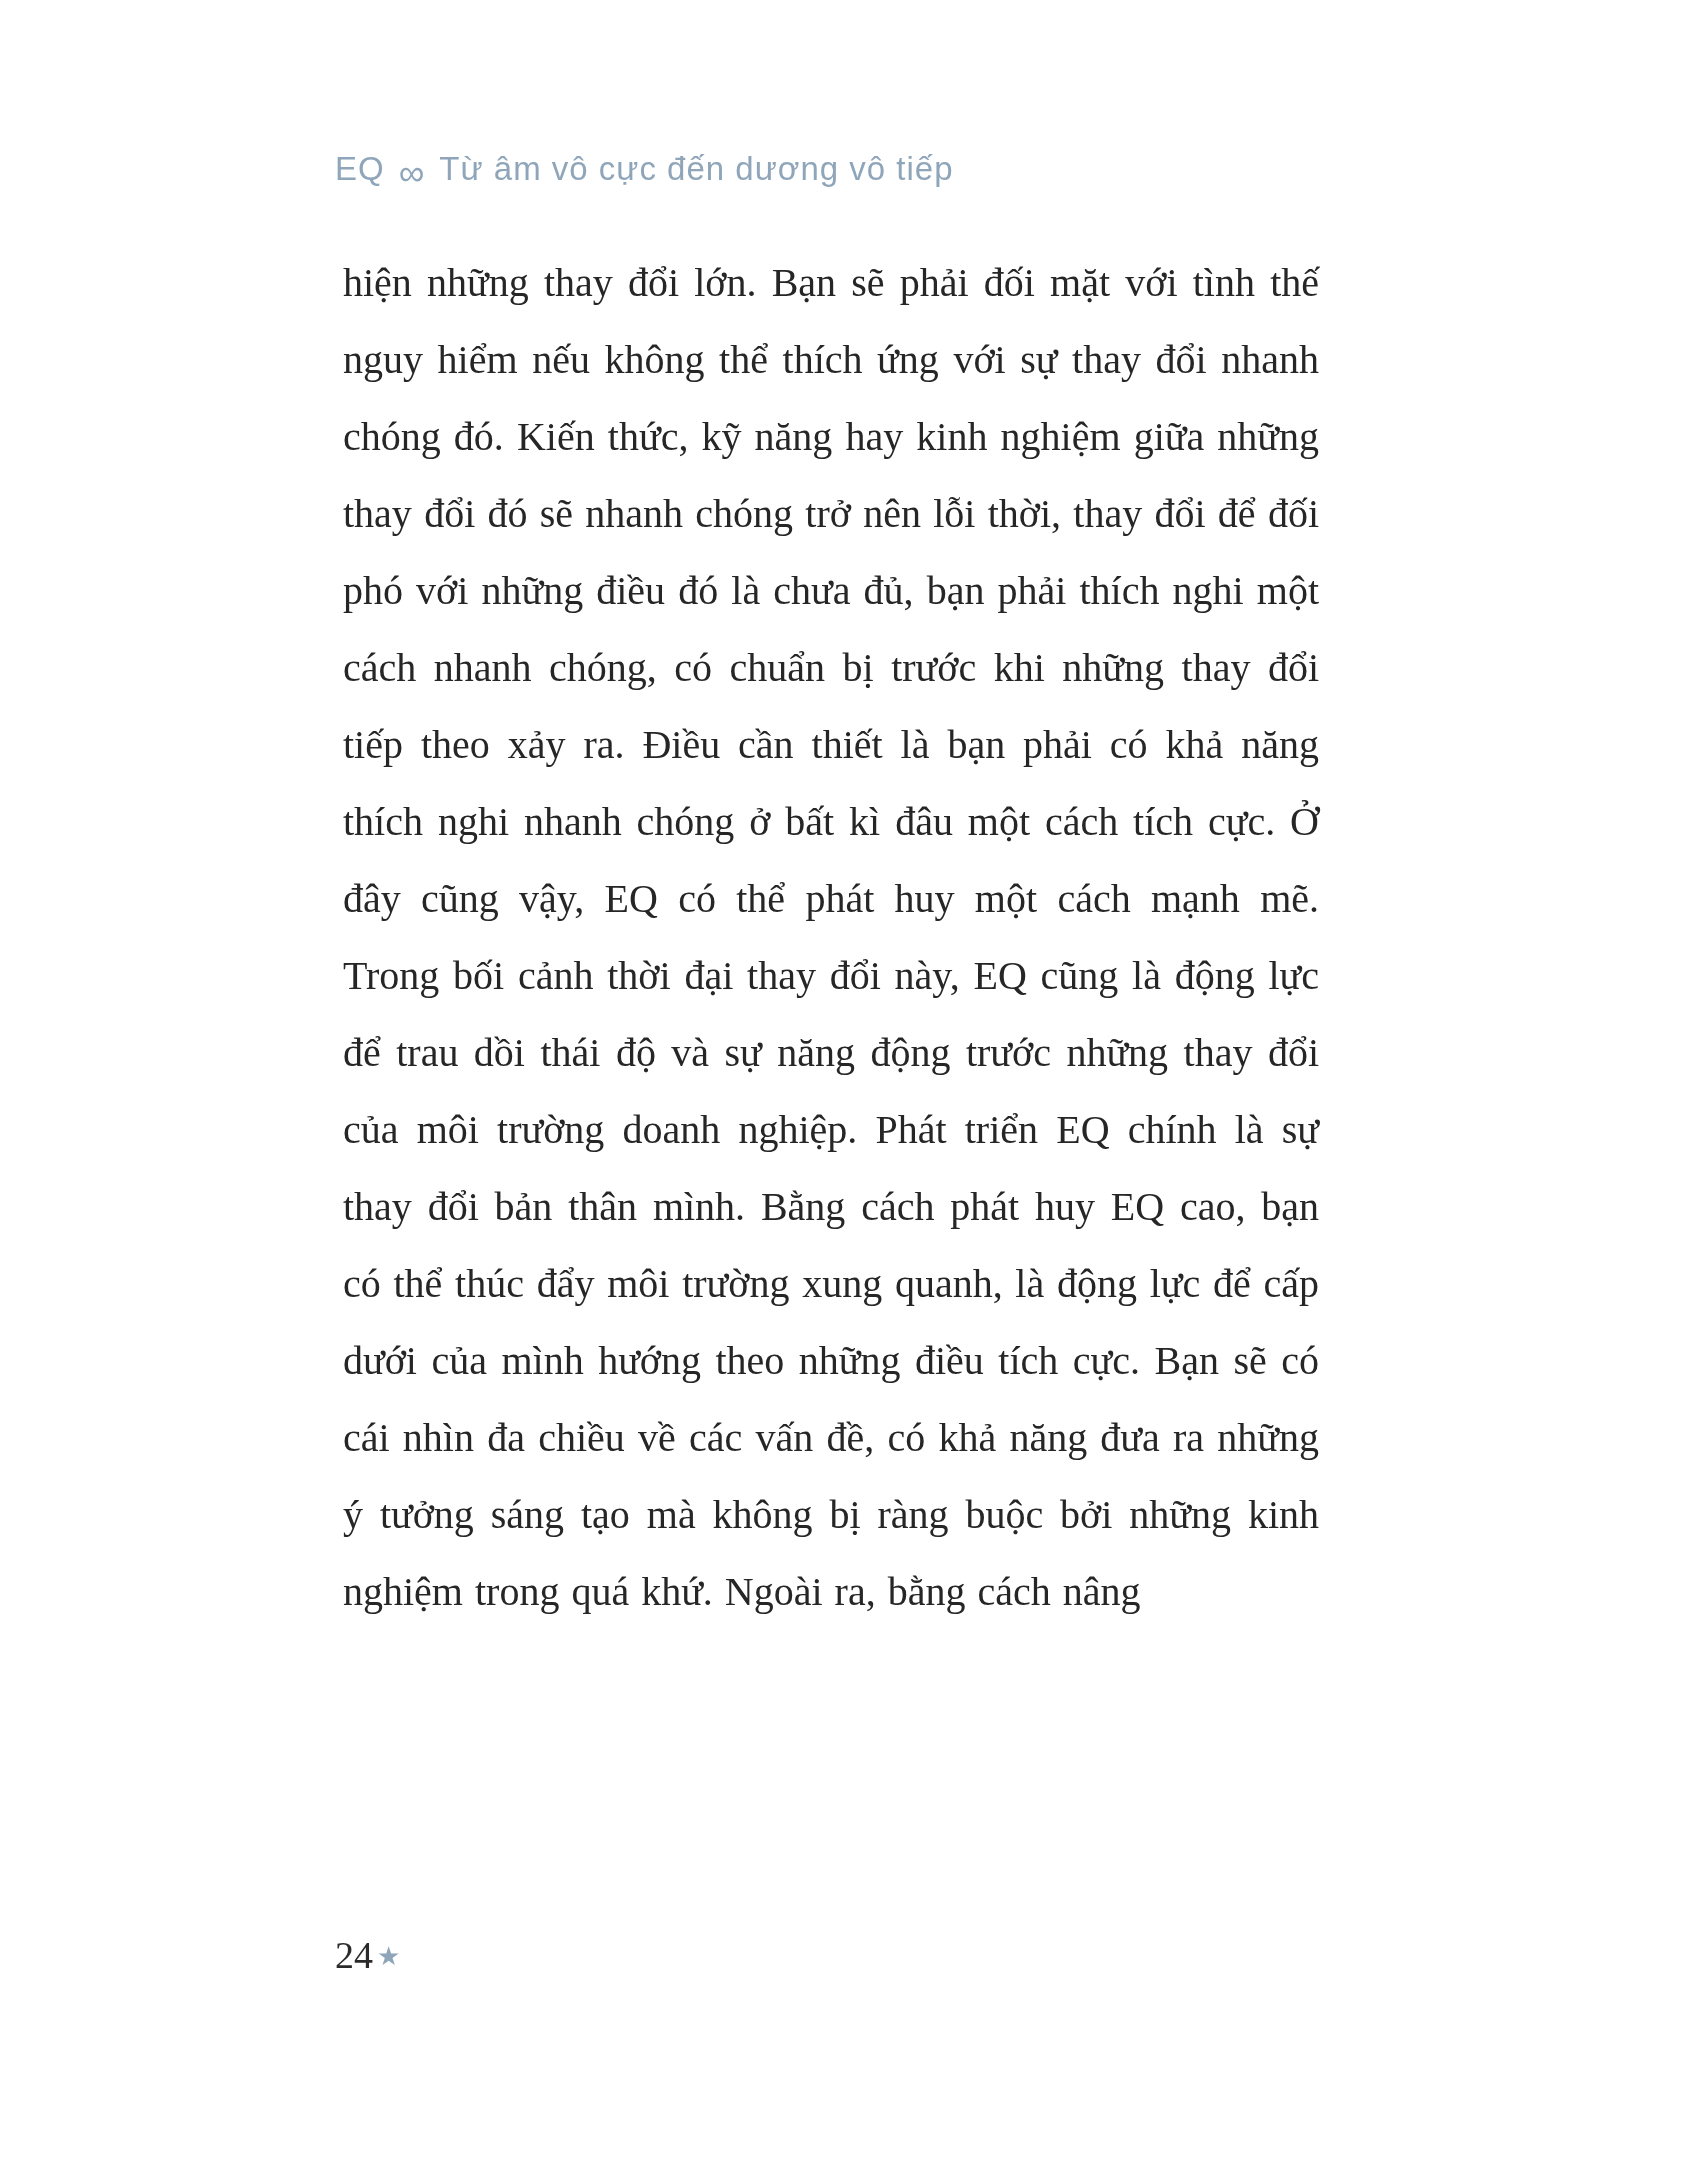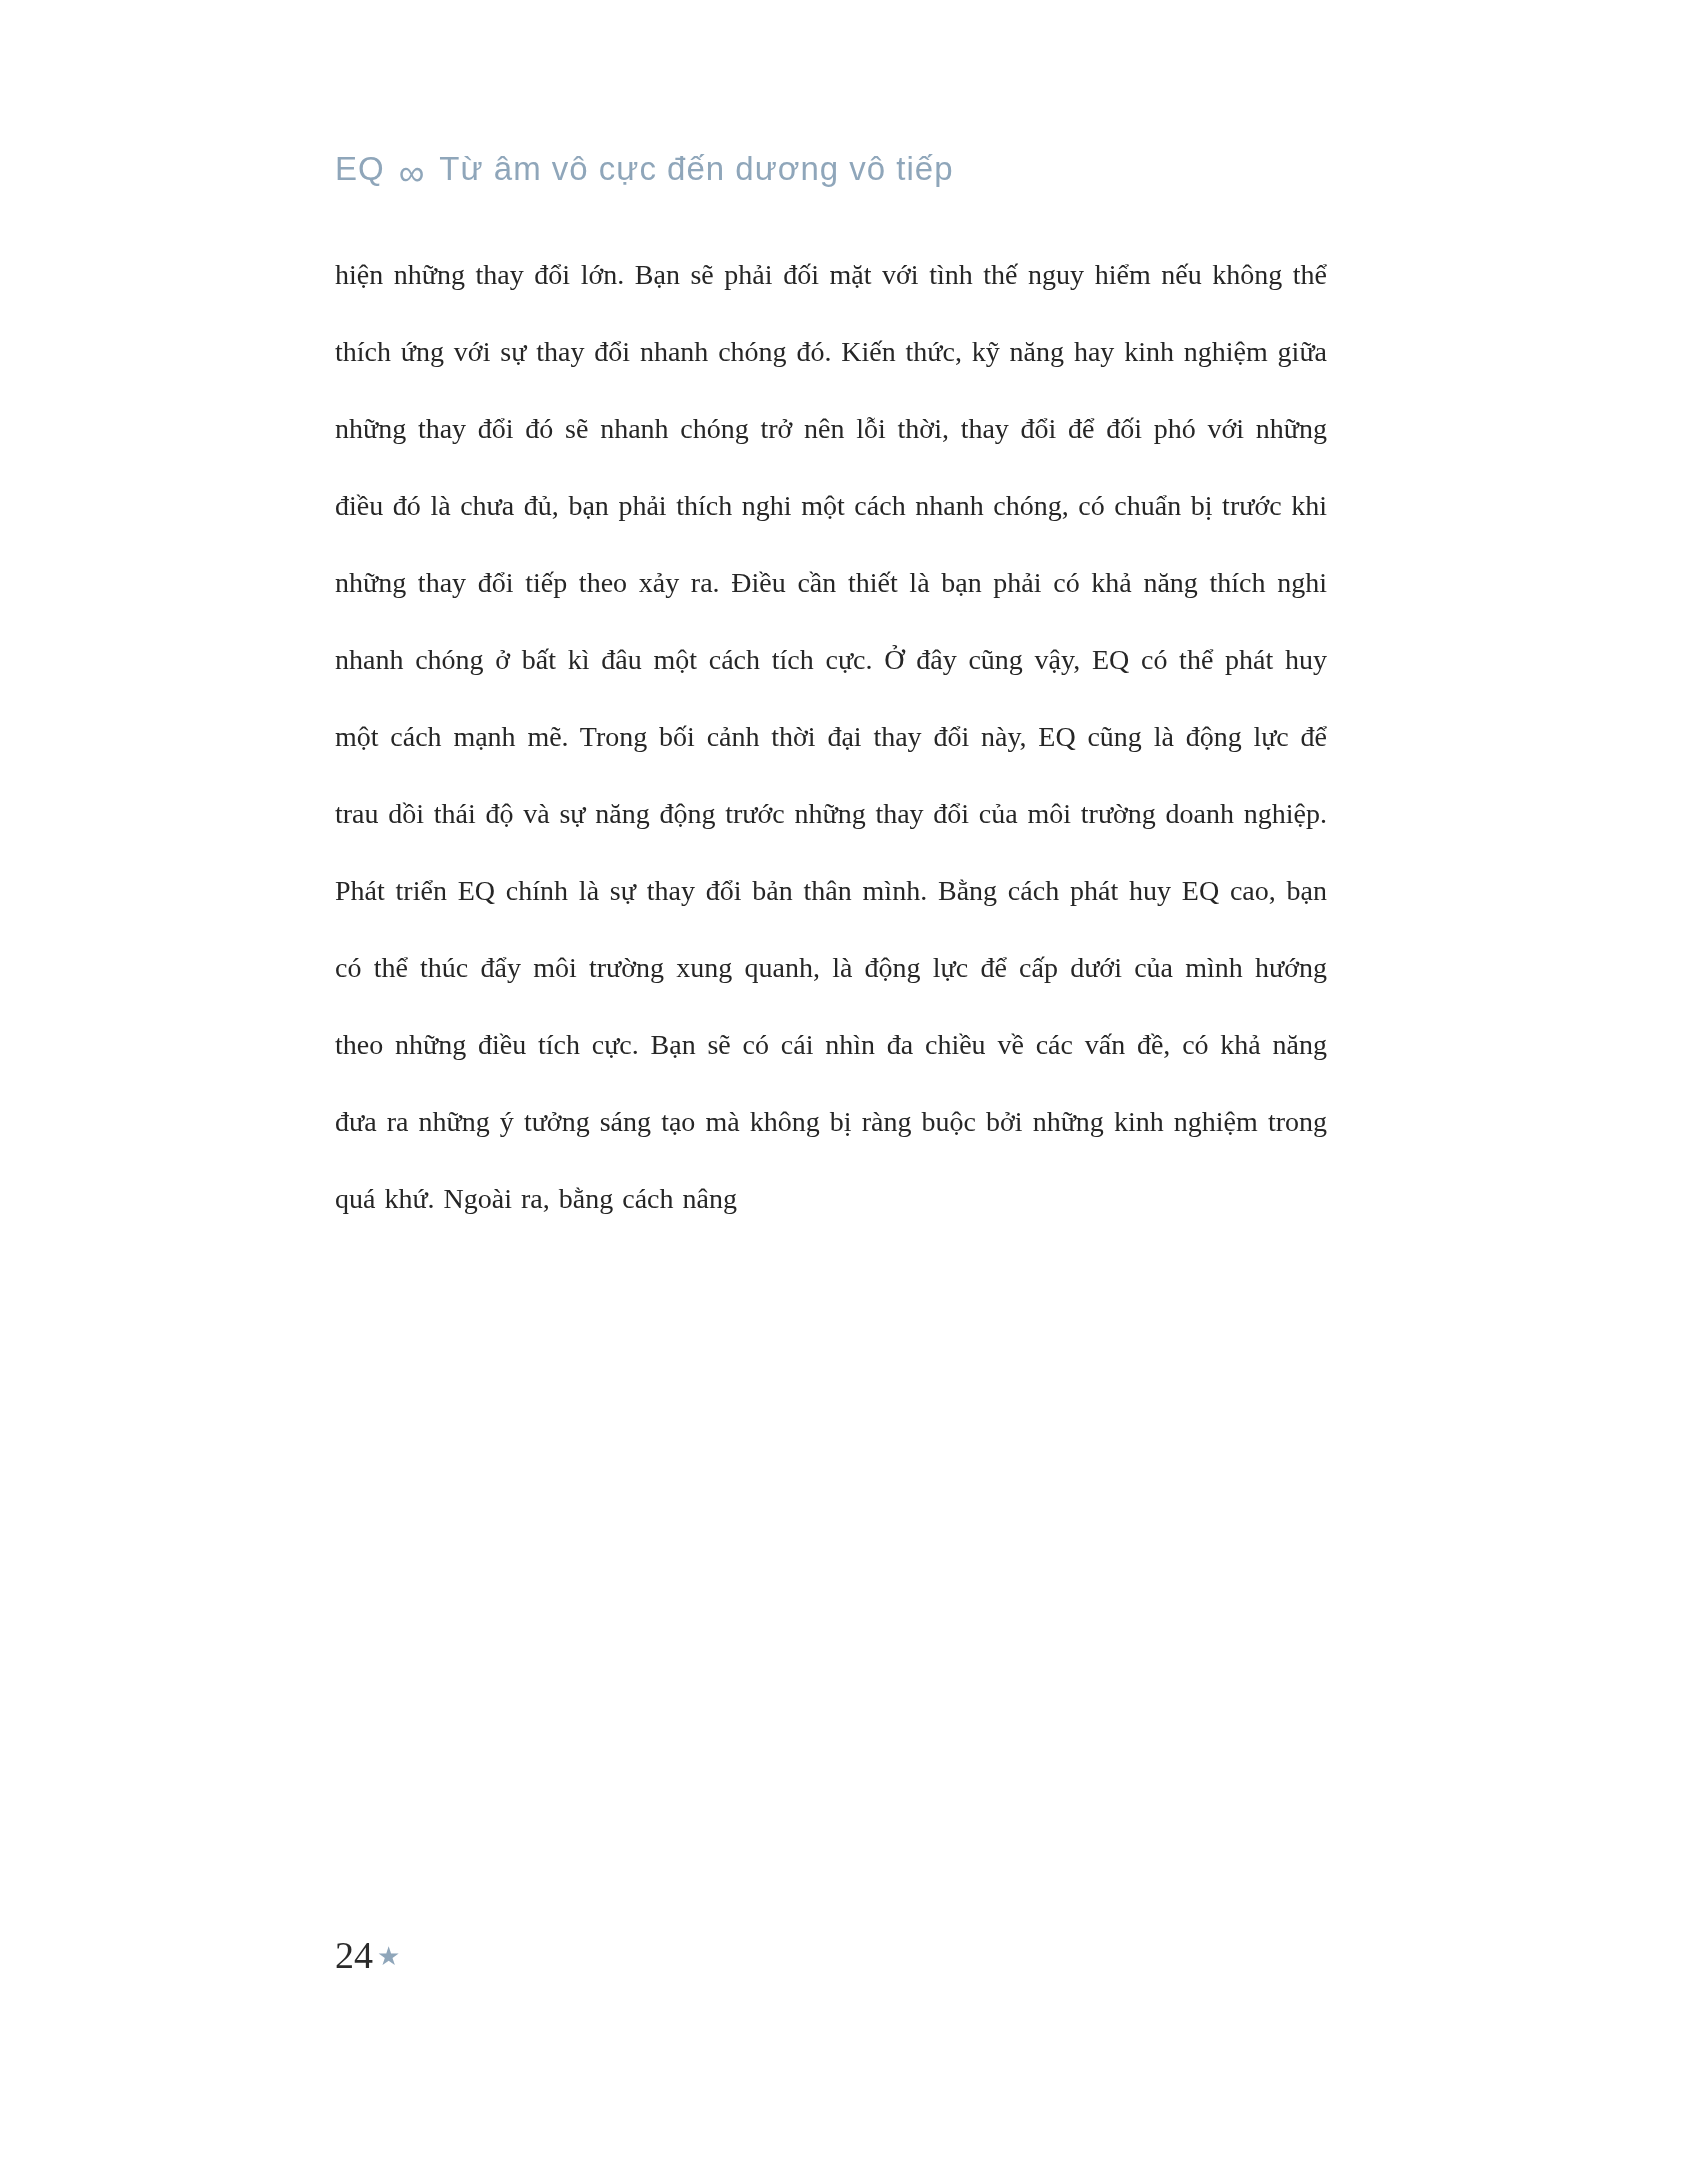--- a/index.html
+++ b/index.html
@@ -33,26 +33,26 @@
     top: 2px;
   }
   .body-block {
     position: absolute;
     left: 335px;
     top: 236px;
     width: 992px;
   }
   .body-paragraph {
     font-family: "Liberation Serif", "DejaVu Serif", serif;
-    font-size: 28px;
+    font-size: 40px;
     line-height: 77px;
     color: #262626;
     text-align: justify;
     text-justify: inter-word;
-    margin: 0;
+    margin: 8px;
     word-spacing: 2px;
   }
   .page-footer {
     position: absolute;
     left: 335px;
     top: 1933px;
     font-family: "Liberation Serif", "DejaVu Serif", serif;
     font-size: 38px;
     color: #2a2a2a;
     display: flex;

